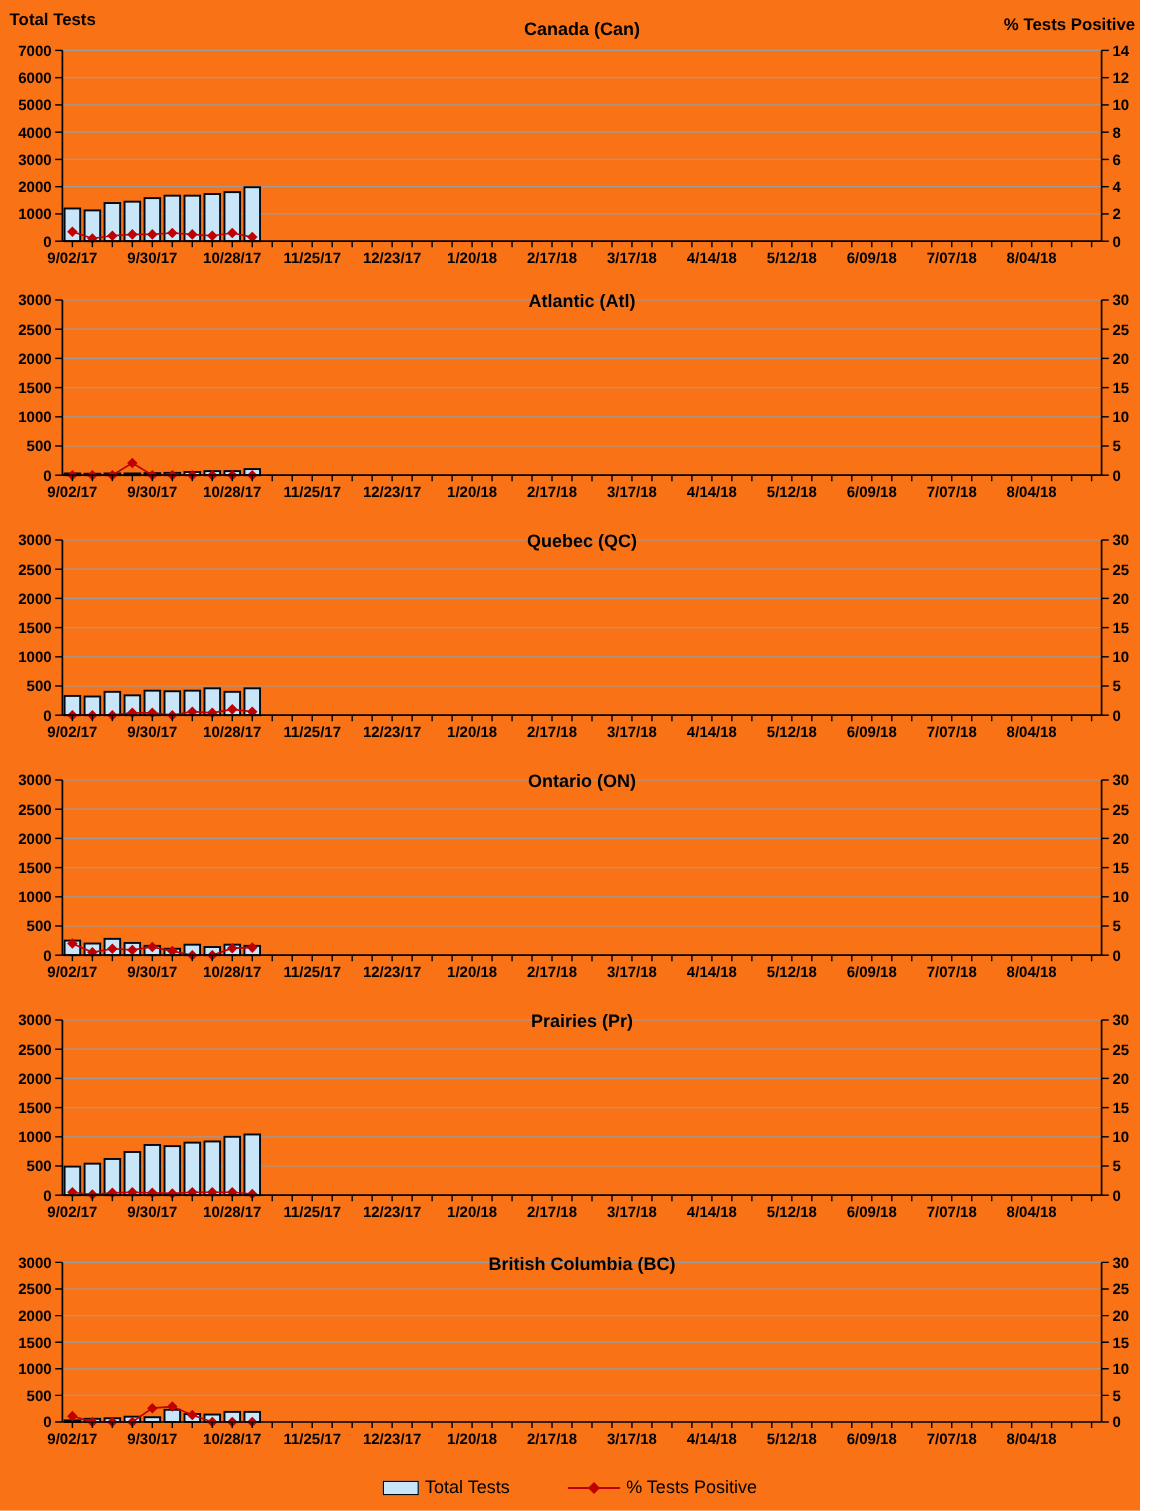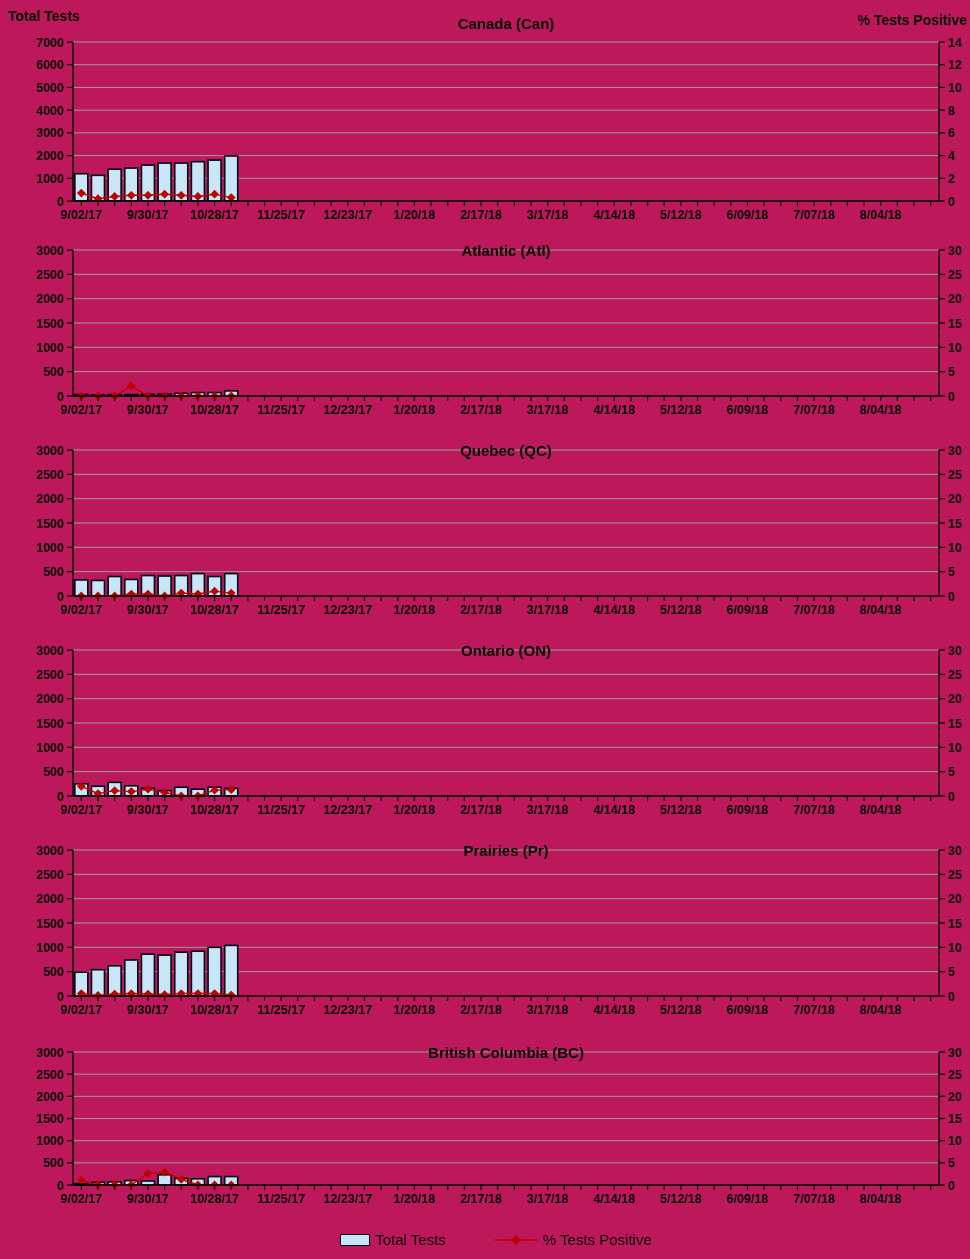--- a/index.html
+++ b/index.html
@@ -1,17 +1,17 @@
 <!DOCTYPE html>
 <html><head>
 <meta charset="utf-8">
 <style>
   html,body{margin:0;padding:0;background:#ffffff;}
   body{width:970px;font-family:"Liberation Sans",sans-serif;color:#000;}
-  #page{position:relative;width:950px;height:1259px;background:#be185d;overflow:hidden;padding-left:21px;}
+  #page{position:relative;width:950px;height:1259px;background:#f97316;overflow:hidden;}
   figure.chart{margin:0;padding:0;line-height:0;}
   .axis-header{position:absolute;font-weight:bold;font-size:14px;line-height:16px;white-space:nowrap;}
   .axis-header.hl{left:8px;top:8px;}
   .axis-header.hr{right:4px;top:12px;}
   .legend{height:38px;display:flex;align-items:center;justify-content:center;gap:10px;
           font-size:15px;line-height:18px;}
   .legend-swatch{display:inline-block;width:30px;height:12px;box-sizing:border-box;}
   .legend-group{display:flex;align-items:center;gap:5px;}
   .legend-gap{width:28px;}
   svg text{fill:#000;}

